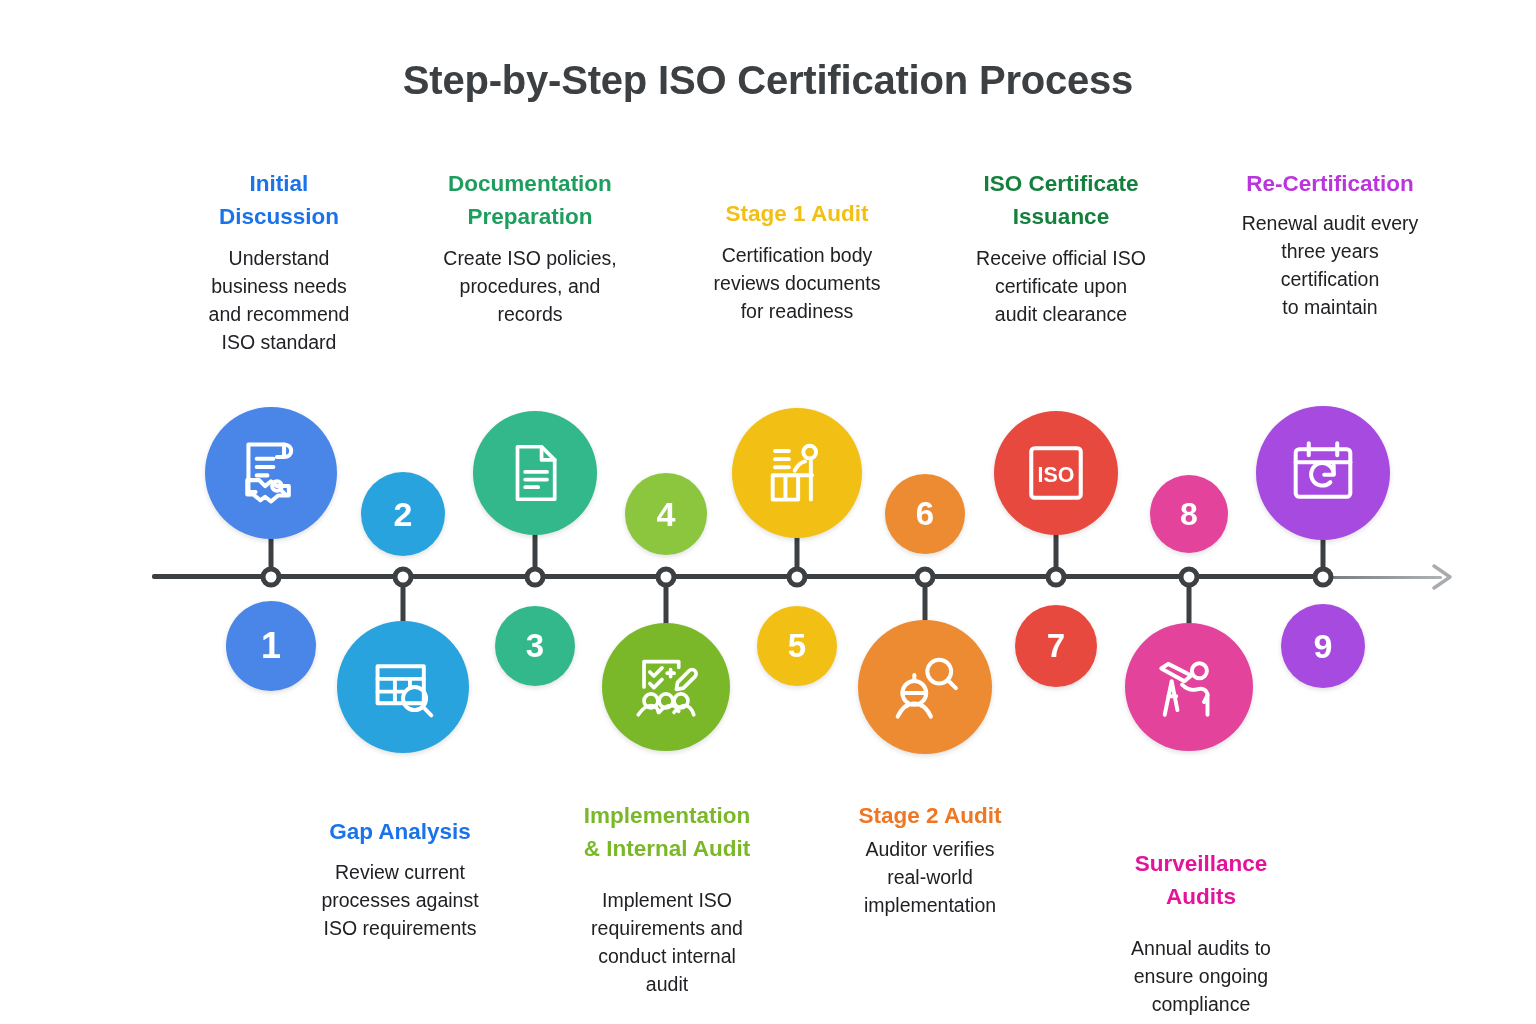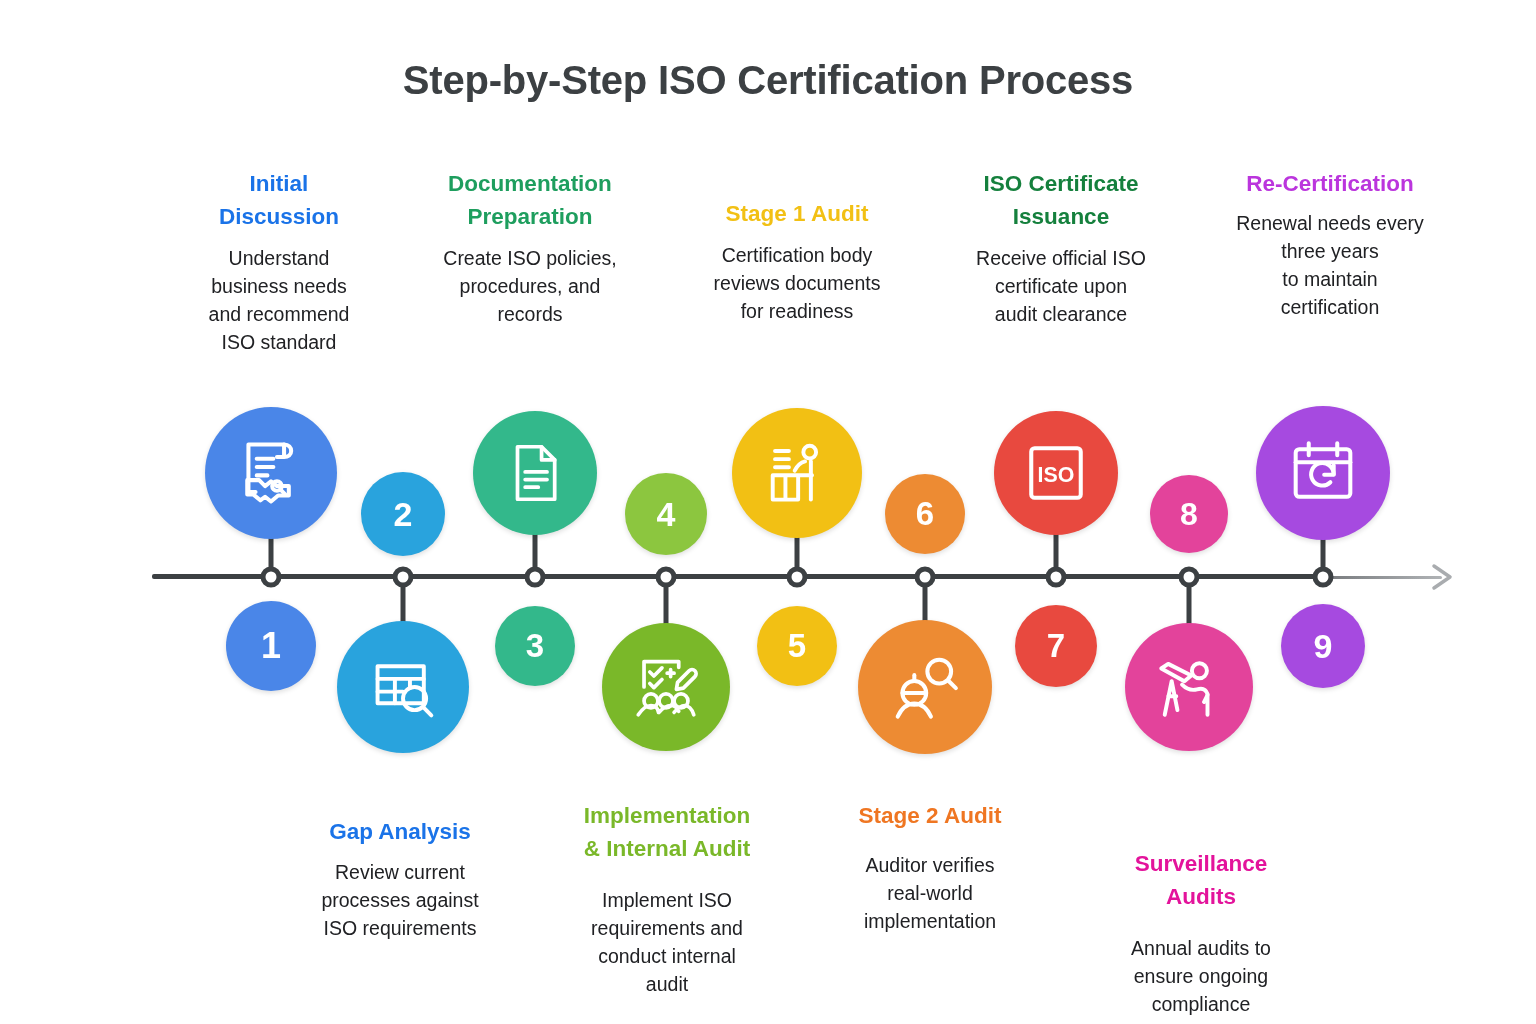--- a/index.html
+++ b/index.html
@@ -115,24 +115,24 @@
       <div>certificate upon</div>
       <div>audit clearance</div>
     </div>
   </div>
 
   <div class="block top" style="left:1208px; top:168px; width:244px;">
     <div class="hd" style="color:#bb35dd;">
       <div>Re-Certification</div>
     </div>
     <div class="bd" style="margin-top:8px;">
-      <div>Renewal needs every</div>
+      <div>Renewal audit every</div>
       <div>three years</div>
+      <div>certification</div>
       <div>to maintain</div>
-      <div>certification</div>
     </div>
   </div>
 
   <div class="block bottom" style="left:282px; top:800px; width:236px;margin-top:16px;">
     <div class="hd" style="color:#1a73e8;">
       <div>Gap Analysis</div>
     </div>
     <div class="bd" style="margin-top:9px;">
       <div>Review current</div>
       <div>processes against</div>
@@ -150,21 +150,21 @@
       <div>requirements and</div>
       <div>conduct internal</div>
       <div>audit</div>
     </div>
   </div>
 
   <div class="block bottom" style="left:815px; top:800px; width:230px;">
     <div class="hd" style="color:#ef7622;">
       <div>Stage 2 Audit</div>
     </div>
-    <div class="bd" style="margin-top:18px;">
+    <div class="bd" style="margin-top:2px;">
       <div>Auditor verifies</div>
       <div>real-world</div>
       <div>implementation</div>
     </div>
   </div>
 
   <div class="block bottom" style="left:1086px; top:848px; width:230px;">
     <div class="hd" style="color:#e3139b;">
       <div>Surveillance</div>
       <div>Audits</div>

